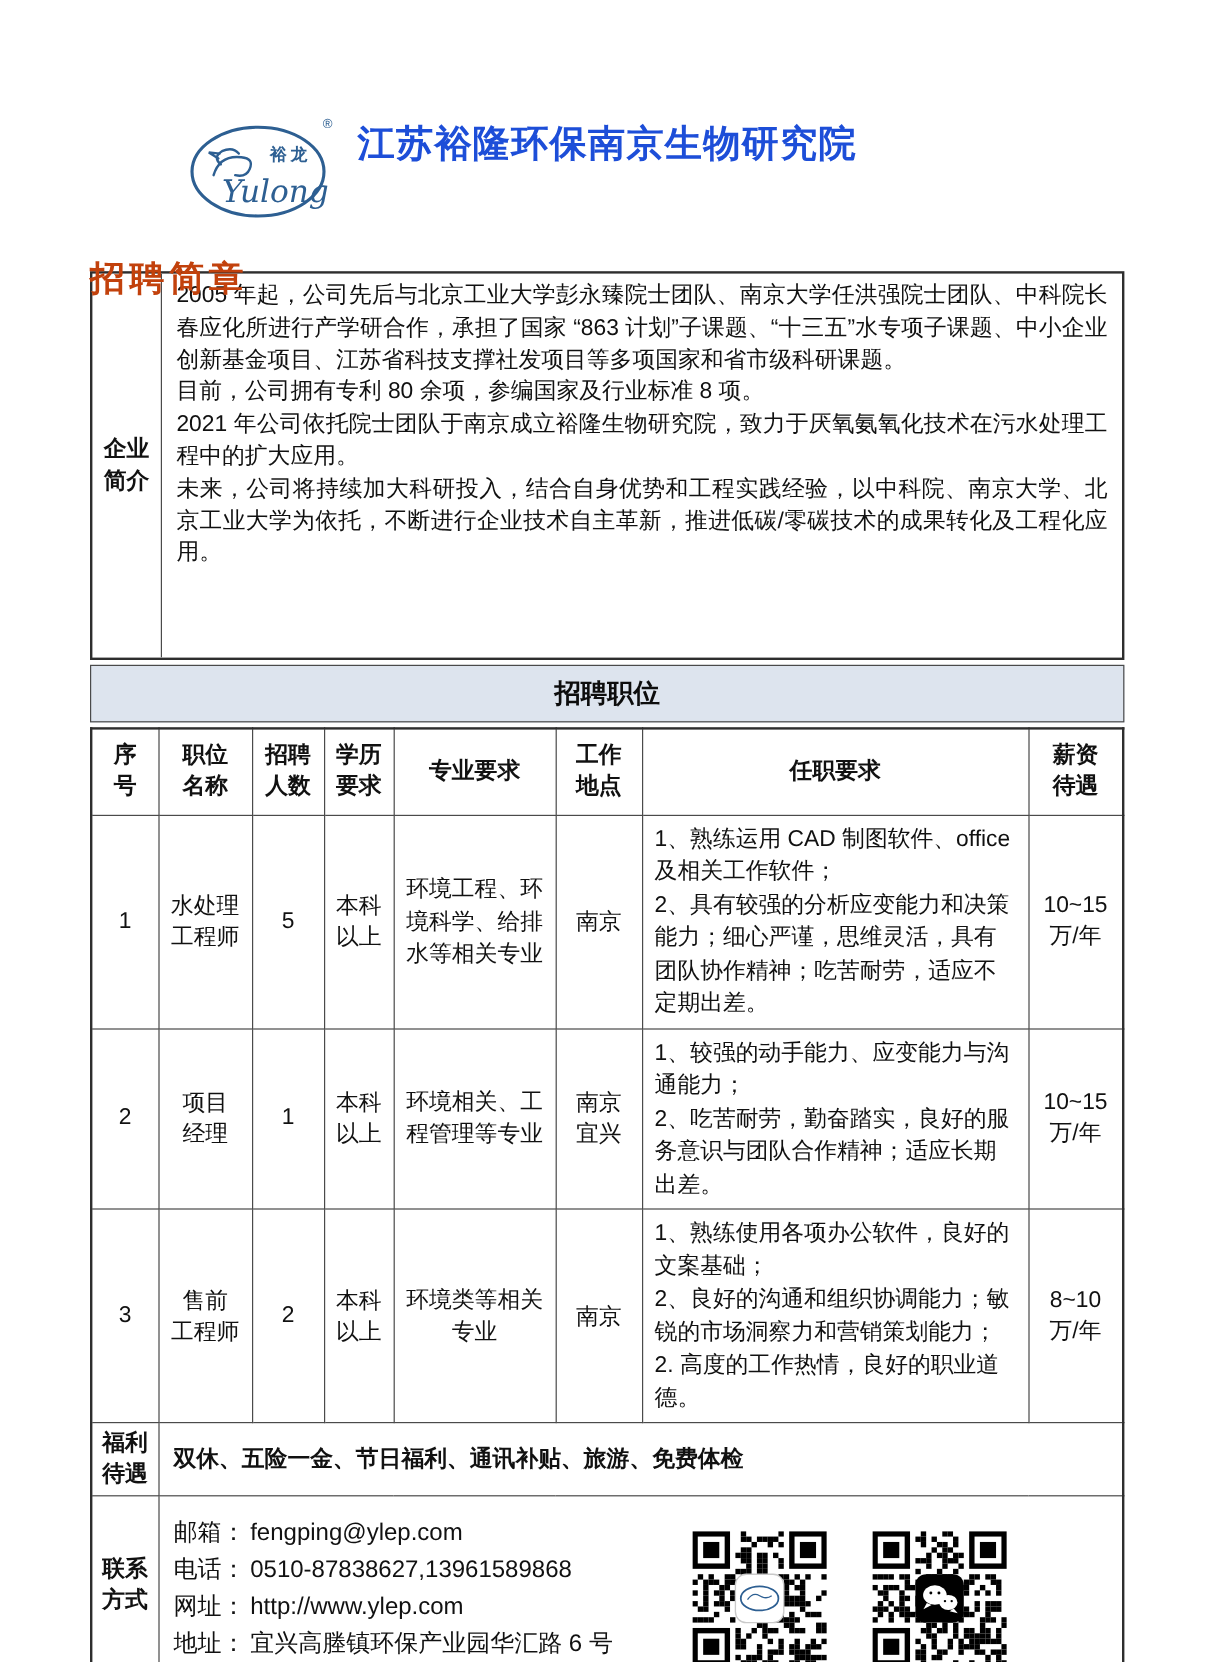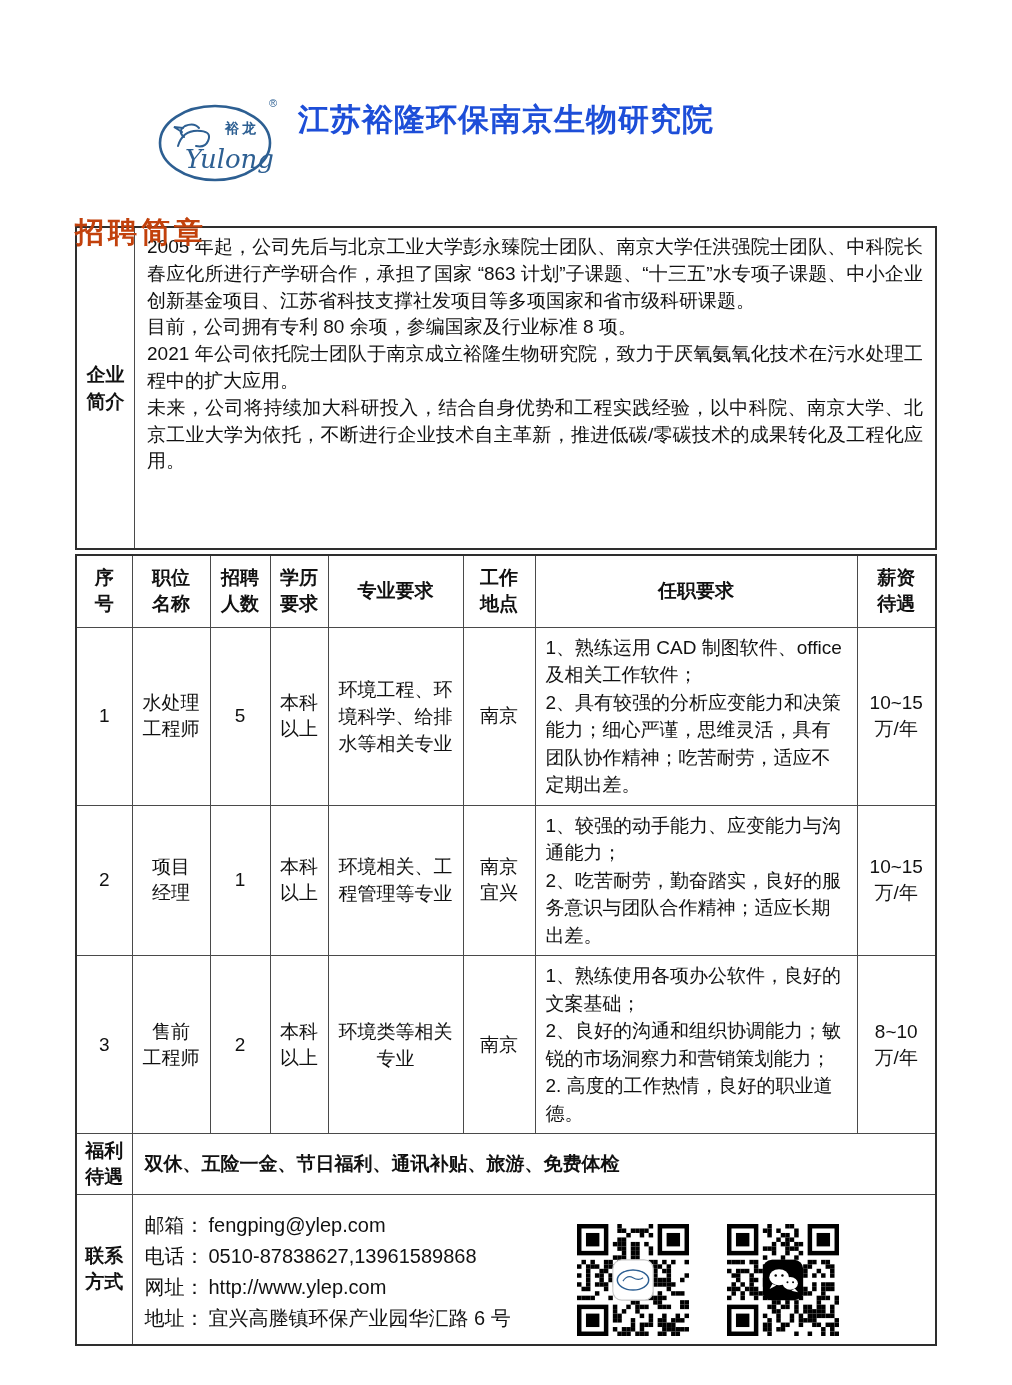--- a/index.html
+++ b/index.html
@@ -101,20 +101,21 @@
     <div class="intro-label">企业
 简介</div>
     <div class="intro-content">
       <p>2005 年起，公司先后与北京工业大学彭永臻院士团队、南京大学任洪强院士团队、中科院长春应化所进行产学研合作，承担了国家 “863 计划”子课题、“十三五”水专项子课题、中小企业创新基金项目、江苏省科技支撑社发项目等多项国家和省市级科研课题。</p>
       <p>目前，公司拥有专利 80 余项，参编国家及行业标准 8 项。</p>
       <p>2021 年公司依托院士团队于南京成立裕隆生物研究院，致力于厌氧氨氧化技术在污水处理工程中的扩大应用。</p>
       <p>未来，公司将持续加大科研投入，结合自身优势和工程实践经验，以中科院、南京大学、北京工业大学为依托，不断进行企业技术自主革新，推进低碳/零碳技术的成果转化及工程化应用。</p>
     </div>
   </div>
 
+  <div class="banner">招聘职位</div>
 
   <table class="jobs">
     <colgroup>
       <col style="width:56px">
         <col style="width:78px">
         <col style="width:60px">
         <col style="width:58px">
       <col style="width:135px">
         <col style="width:72px">
         <col style="width:322px">

